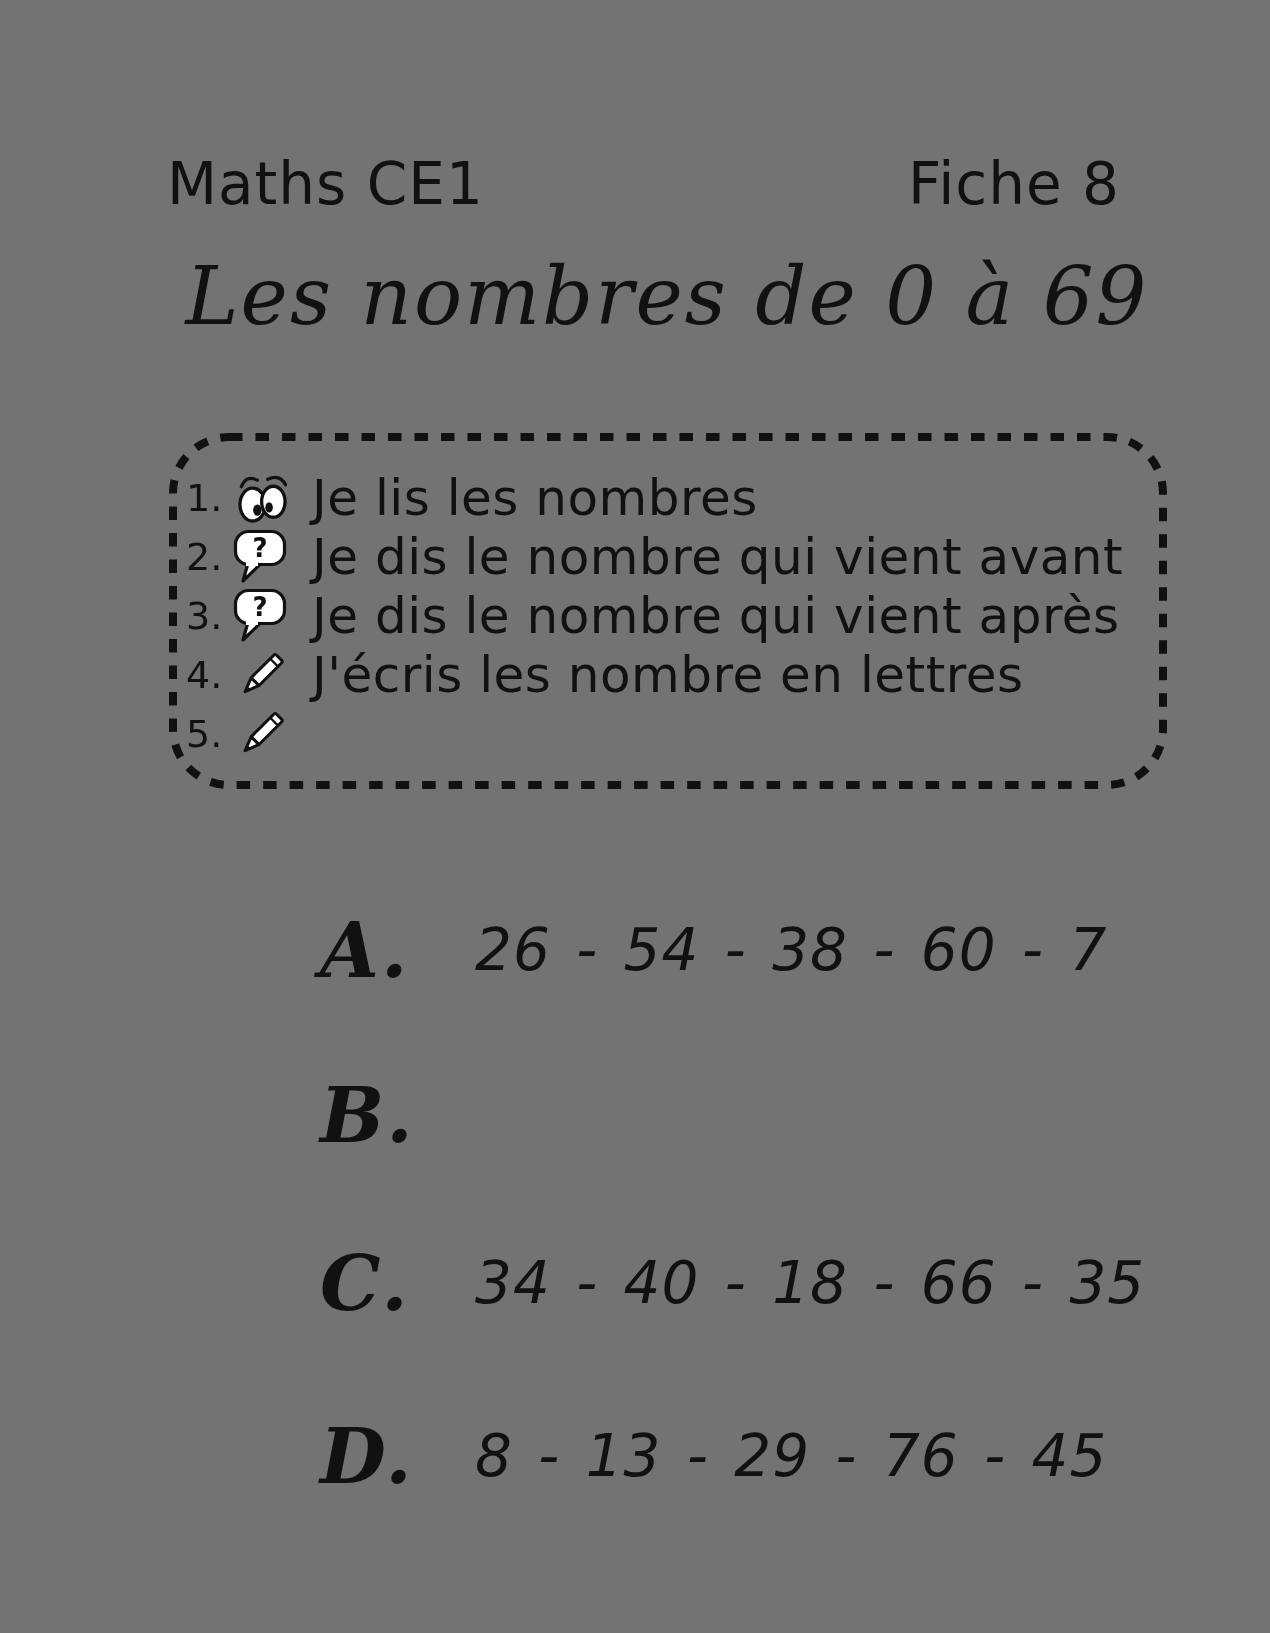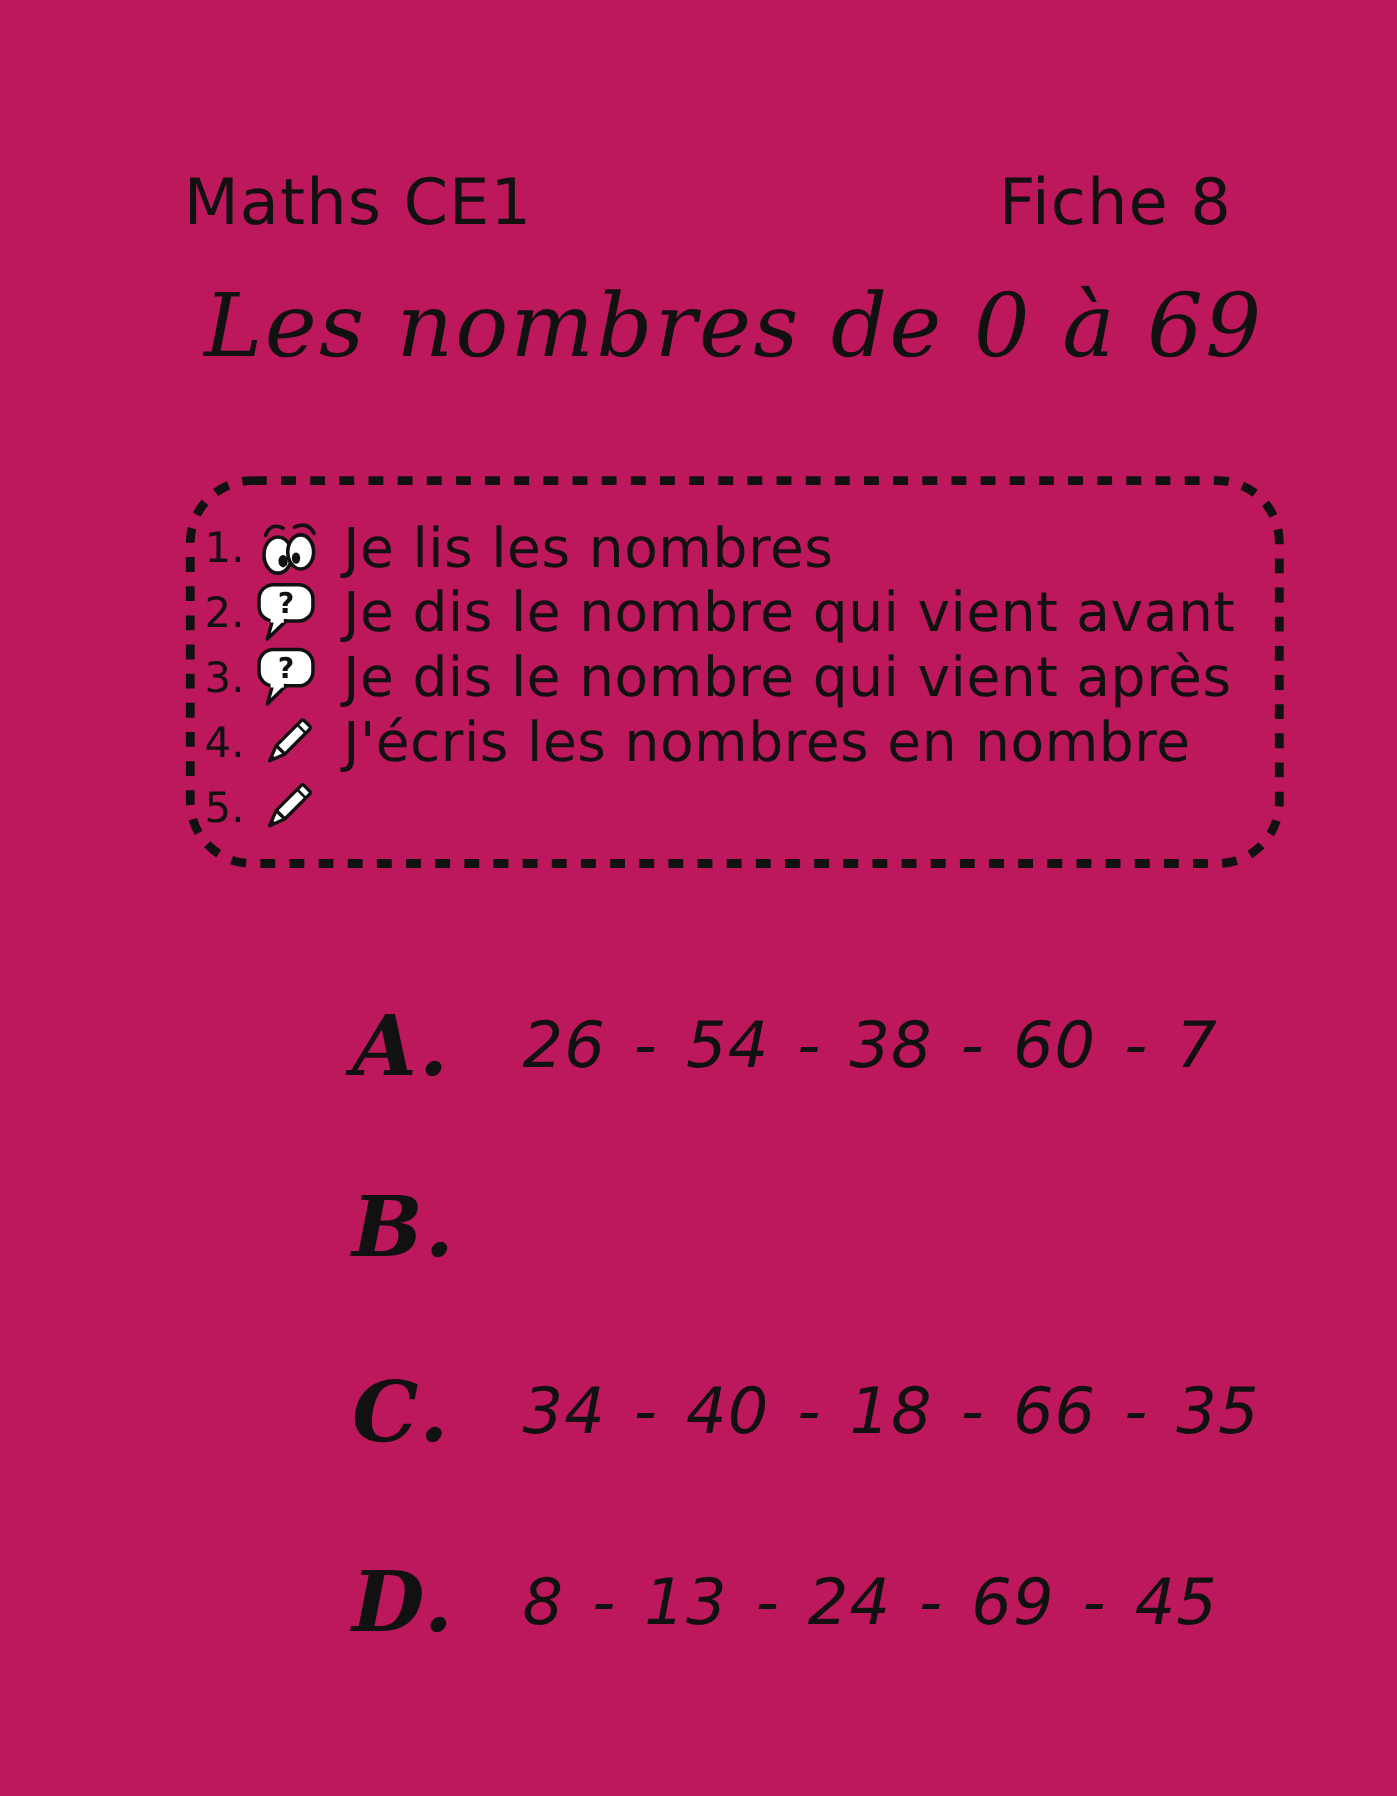--- a/index.html
+++ b/index.html
@@ -1,20 +1,20 @@
 <!DOCTYPE html>
 <html><head>
 <meta charset="utf-8">
 <style>
   html,body { margin:0; padding:0; background:#e8e8e8; }
   .page {
     position:relative;
     width:1270px; height:1633px;
     margin:0 auto;
-    background:#be185d;
+    background:#737373;
     color:#111111;
     font-family:"DejaVu Sans", sans-serif;
     overflow:hidden;
   }
   
   .header-course {
     position:absolute; left:167px; top:150px;
     font-size:58px; letter-spacing:1px; white-space:nowrap;
   }
   .header-sheet {
@@ -142,21 +142,21 @@
         <span class="instr-icon">
           <svg width="58" height="58" viewBox="0 0 58 58">
             <g transform="rotate(45 29 29)">
               <rect x="24" y="4" width="11" height="34" rx="2" fill="#fff" stroke="#111" stroke-width="3"></rect>
               <line x1="24" y1="11" x2="35" y2="11" stroke="#111" stroke-width="2.4"></line>
               <path d="M24 38 L35 38 L29.5 52 Z" fill="#fff" stroke="#111" stroke-width="3" stroke-linejoin="round"></path>
               <path d="M27.3 46.5 L31.7 46.5 L29.5 52 Z" fill="#111"></path>
             </g>
           </svg>
         </span>
-        <span class="instr-text">J'écris les nombres en nombre</span>
+        <span class="instr-text">J'écris les nombre en lettres</span>
       </div>
 
       <div class="instr-row">
         <span class="instr-num">5.</span>
         <span class="instr-icon">
           <svg width="58" height="58" viewBox="0 0 58 58">
             <g transform="rotate(45 29 29)">
               <rect x="24" y="4" width="11" height="34" rx="2" fill="#fff" stroke="#111" stroke-width="3"></rect>
               <line x1="24" y1="11" x2="35" y2="11" stroke="#111" stroke-width="2.4"></line>
               <path d="M24 38 L35 38 L29.5 52 Z" fill="#fff" stroke="#111" stroke-width="3" stroke-linejoin="round"></path>
@@ -178,16 +178,16 @@
     <span class="ex-label">B.</span>
   </div>
 
   <div class="exercise-row ex-c">
     <span class="ex-label">C.</span>
     <span class="ex-numbers">34 - 40 - 18 - 66 - 35</span>
   </div>
 
   <div class="exercise-row ex-d">
     <span class="ex-label">D.</span>
-    <span class="ex-numbers">8 - 13 - 24 - 69 - 45</span>
+    <span class="ex-numbers">8 - 13 - 29 - 76 - 45</span>
   </div>
 
 </div>
 
 </body></html>

